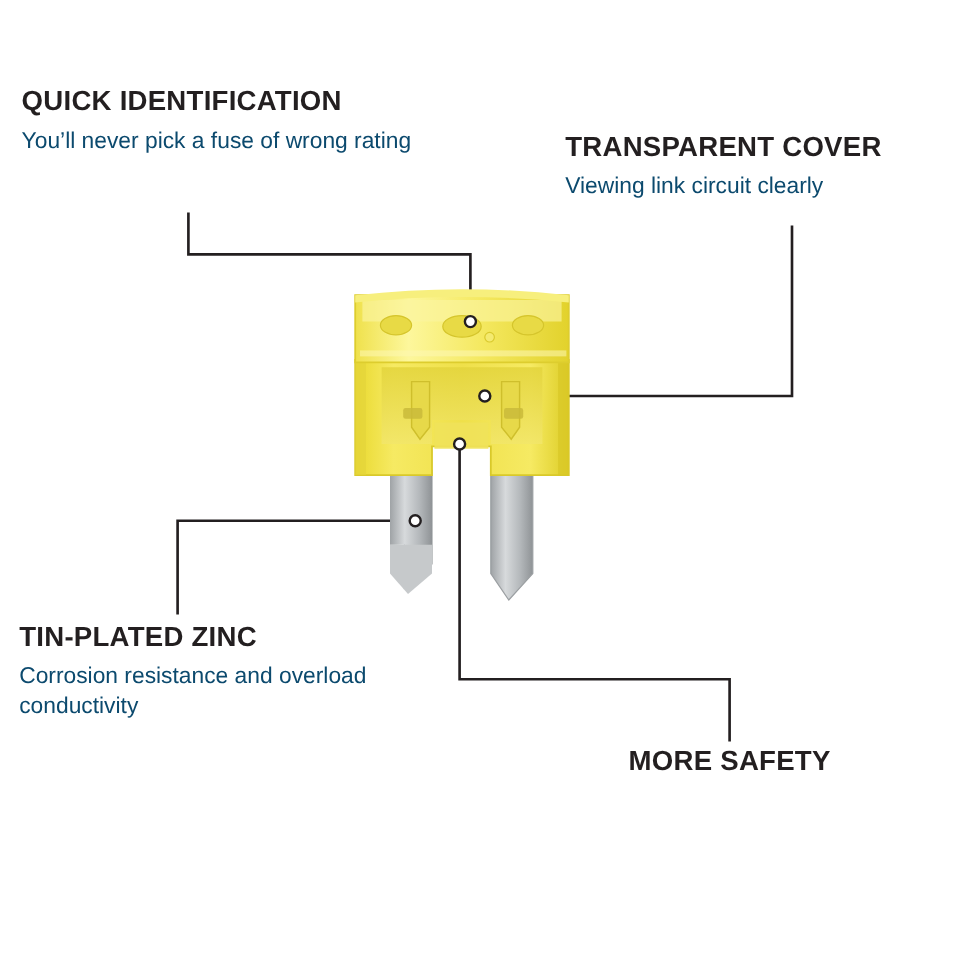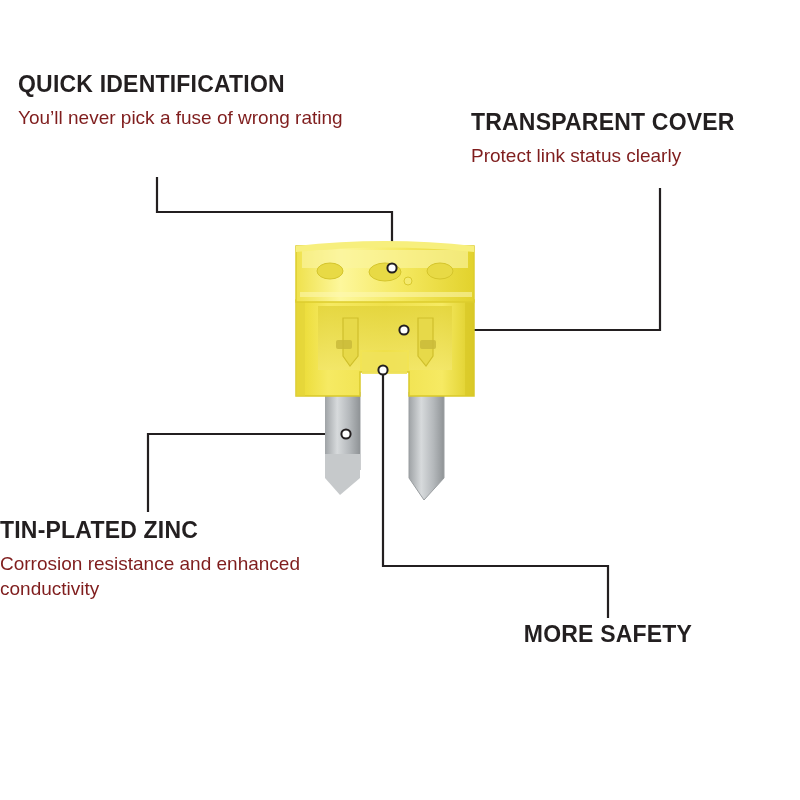--- a/index.html
+++ b/index.html
@@ -34,28 +34,28 @@
     font-weight: bold;
     letter-spacing: 0.2px;
     color: #231f20;
     line-height: 1.1;
     margin: 0 0 9px 0;
     white-space: nowrap;
   }
   .callout .desc {
     font-size: 19px;
     font-weight: normal;
-    color: #7f1d1d;
+    color: #0c4a6e;
     line-height: 1.28;
     margin: 0;
   }
   
   #callout-quick-identification { left: 18px; top: 72px; width: 360px; }
   #callout-transparent-cover    { left: 471px; top: 110px; width: 320px; }
-  #callout-tin-plated-zinc      { left: 0px;  top: 518px; width: 320px; }
+  #callout-tin-plated-zinc      { left: 16px;  top: 518px; width: 320px; }
   #callout-more-safety          { left: 428px; top: 622px; width: 360px; text-align: center; }
 </style>
 </head>
 <body>
 
 <div id="stage">
 
   <svg class="layer" viewBox="0 0 800 800">
     <defs>
       <linearGradient id="bodyGrad" x1="0" y1="0" x2="1" y2="0">
@@ -138,25 +138,25 @@
     </g>
   </svg>
 
   <div class="callout" id="callout-quick-identification">
     <p class="title">QUICK IDENTIFICATION</p>
     <p class="desc">You’ll never pick a fuse of wrong rating</p>
   </div>
 
   <div class="callout" id="callout-transparent-cover">
     <p class="title">TRANSPARENT COVER</p>
-    <p class="desc">Protect link status clearly</p>
+    <p class="desc">Viewing link circuit clearly</p>
   </div>
 
   <div class="callout" id="callout-tin-plated-zinc">
     <p class="title">TIN-PLATED ZINC</p>
-    <p class="desc">Corrosion resistance and enhanced conductivity</p>
+    <p class="desc">Corrosion resistance and overload conductivity</p>
   </div>
 
   <div class="callout" id="callout-more-safety">
     <p class="title">MORE SAFETY</p>
   </div>
 
 </div>
 
 </body></html>

